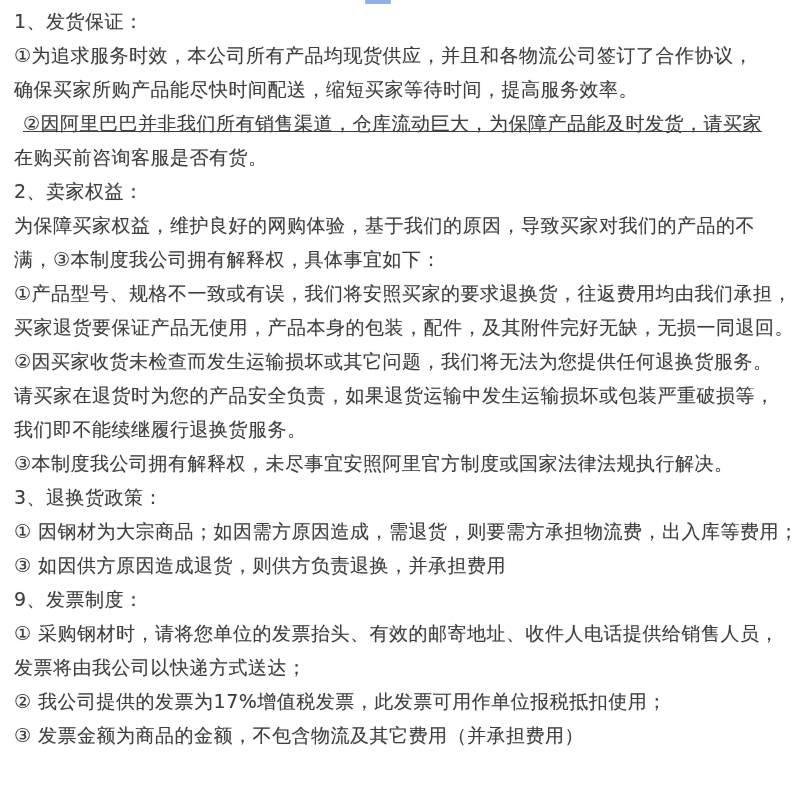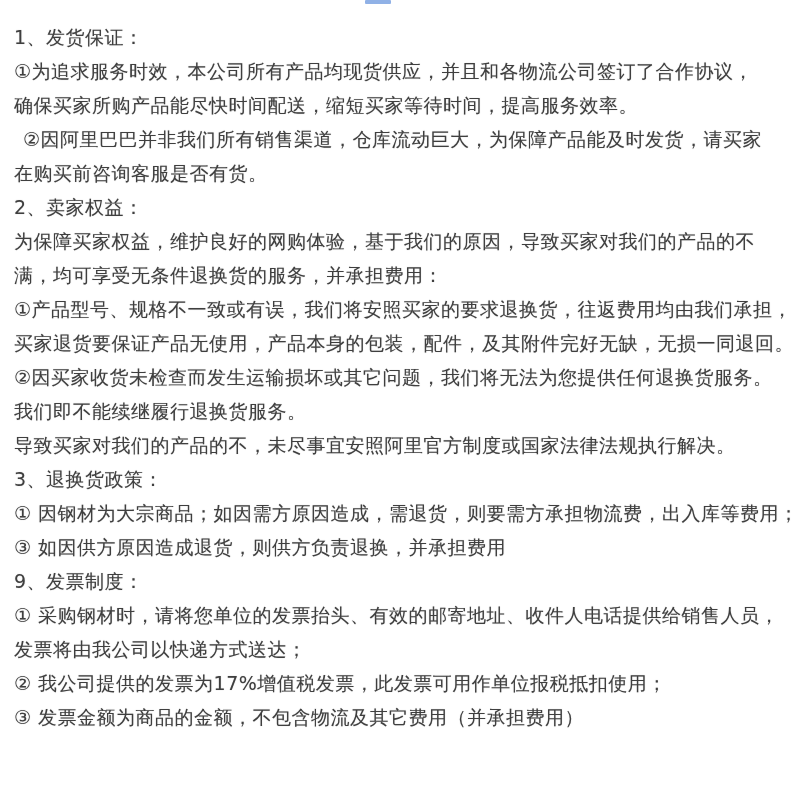--- a/index.html
+++ b/index.html
@@ -11,21 +11,21 @@
     overflow: hidden;
   }
   .doc {
     position: relative;
     width: 800px;
     height: 793px;
     background: #ffffff;
     font-family: "DejaVu Sans", "Liberation Sans", sans-serif;
     color: #3f3f3f;
     box-sizing: border-box;
-    padding: 20px 6px 0 14px;
+    padding: 4px 6px 0 14px;
   }
   .link-fragment {
     position: absolute;
     left: 365px;
     top: 0;
     width: 26px;
     height: 4px;
     background: #6b97dd;
     opacity: 0.75;
     border-radius: 1px;
@@ -37,20 +37,21 @@
     letter-spacing: 0.5px;
     white-space: nowrap;
     overflow: hidden;
     text-shadow: 0 0 1px rgba(60,60,60,0.35); 
   }
   .heading {
     font-size: 19px;
   }
   .indent-sm {
     padding-left: 9px;
+    text-decoration: underline;
   }
   section { margin: 0; padding: 0; }
 </style>
 </head>
 <body>
 
 <div class="doc">
 
   <div class="link-fragment"></div>
 
@@ -58,26 +59,27 @@
     <div class="line heading">1、发货保证：</div>
     <div class="line">①为追求服务时效，本公司所有产品均现货供应，并且和各物流公司签订了合作协议，</div>
     <div class="line">确保买家所购产品能尽快时间配送，缩短买家等待时间，提高服务效率。</div>
     <div class="line indent-sm">②因阿里巴巴并非我们所有销售渠道，仓库流动巨大，为保障产品能及时发货，请买家</div>
     <div class="line">在购买前咨询客服是否有货。</div>
   </section>
 
   <section>
     <div class="line heading">2、卖家权益：</div>
     <div class="line">为保障买家权益，维护良好的网购体验，基于我们的原因，导致买家对我们的产品的不</div>
-    <div class="line">满，均可享受无条件退换货的服务，并承担费用：</div>
+    <div class="line">满，③本制度我公司拥有解释权，具体事宜如下：</div>
     <div class="line">①产品型号、规格不一致或有误，我们将安照买家的要求退换货，往返费用均由我们承担，</div>
     <div class="line">买家退货要保证产品无使用，产品本身的包装，配件，及其附件完好无缺，无损一同退回。</div>
     <div class="line">②因买家收货未检查而发生运输损坏或其它问题，我们将无法为您提供任何退换货服务。</div>
+    <div class="line">请买家在退货时为您的产品安全负责，如果退货运输中发生运输损坏或包装严重破损等，</div>
     <div class="line">我们即不能续继履行退换货服务。</div>
-    <div class="line">导致买家对我们的产品的不，未尽事宜安照阿里官方制度或国家法律法规执行解决。</div>
+    <div class="line">③本制度我公司拥有解释权，未尽事宜安照阿里官方制度或国家法律法规执行解决。</div>
   </section>
 
   <section>
     <div class="line heading">3、退换货政策：</div>
     <div class="line">① 因钢材为大宗商品；如因需方原因造成，需退货，则要需方承担物流费，出入库等费用；</div>
     <div class="line">③ 如因供方原因造成退货，则供方负责退换，并承担费用</div>
   </section>
 
   <section>
     <div class="line heading">9、发票制度：</div>

